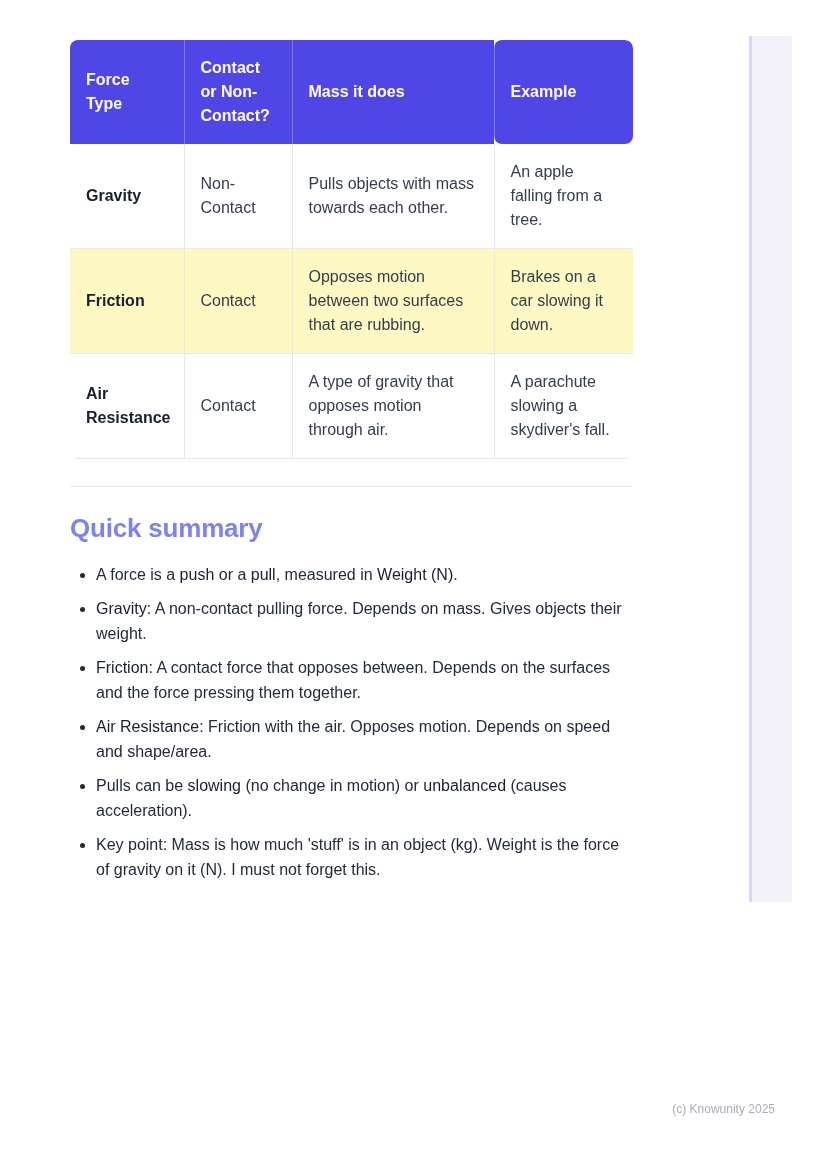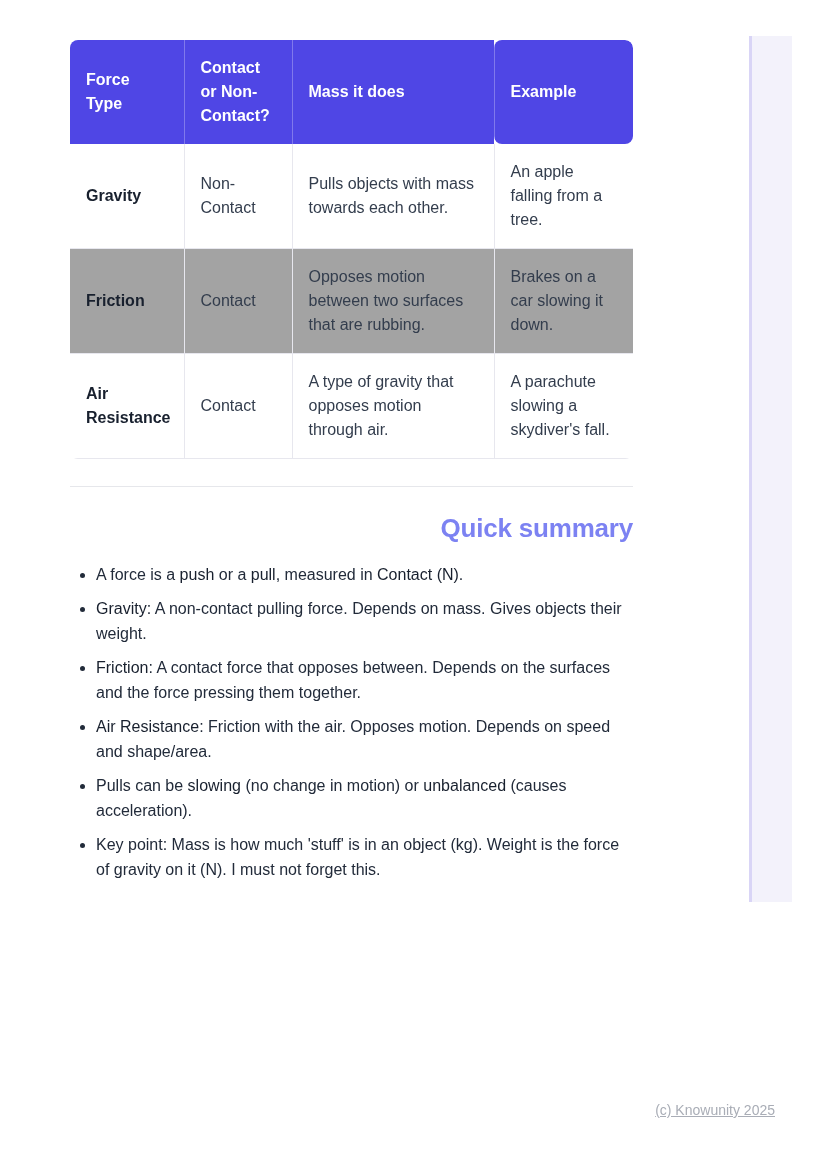--- a/index.html
+++ b/index.html
@@ -47,34 +47,33 @@
     vertical-align: middle;
     border-right: 1px solid #e7e7ee;
     border-bottom: 1px solid #e7e7ee;
     background: #ffffff;
   }
   table.doc-table td:last-child { border-right: none; }
   table.doc-table td:first-child {
     font-weight: 700;
     color: #18202e;
   }
-  table.doc-table tbody tr:nth-child(2) td { background: #a3a3a3; }
+  table.doc-table tbody tr:nth-child(2) td { background: #fef9c3; }
   .divider {
     margin-top: 27px;
     height: 1px;
     background: #e6e7eb;
     width: 563px;
   }
   h2.summary-title {
     margin: 26px 0 0 0;
     font-size: 26px;
     font-weight: 700;
     color: var(--heading-accent, #7c82f2);
     letter-spacing: -0.2px;
-    text-align: right;
   }
   ul.summary-list {
     margin: 18px 0 0 0;
     padding-left: 26px;
   }
   ul.summary-list li {
     font-size: 16px;
     line-height: 25px;
     color: #222b3a;
     margin-bottom: 9px;
@@ -87,23 +86,22 @@
     width: 43px;
     height: 866px;
     background: var(--page-edge-fill, #f3f2fb);
     border-left: 3px solid var(--page-edge-line, #d9d5f6);
     box-sizing: border-box;
   }
   .footer-copyright {
     position: absolute;
     top: 1102px;
     right: 53px;
-    font-size: 14px;
+    font-size: 12px;
     color: #a9adb6;
-    text-decoration: underline;
   }
 </style>
 </head>
 <body>
 
 <div class="page">
 
   <div class="content">
 
     <div class="table-wrap">
@@ -143,21 +141,21 @@
             </tr>
           </tbody>
       </table>
     </div>
 
     <div class="divider"></div>
 
     <h2 class="summary-title">Quick summary</h2>
 
     <ul class="summary-list" id="summary-list">
-        <li><span>A force is a </span><strong>push</strong><span> or a </span><strong>pull</strong><span>, measured in </span><strong>Contact (N)</strong><span>.</span></li>
+        <li><span>A force is a </span><strong>push</strong><span> or a </span><strong>pull</strong><span>, measured in </span><strong>Weight (N)</strong><span>.</span></li>
         <li><strong>Gravity</strong><span>: A non-contact pulling force. Depends on mass. Gives objects their weight.</span></li>
         <li><strong>Friction</strong><span>: A contact force that opposes between. Depends on the surfaces and the force pressing them together.</span></li>
         <li><strong>Air Resistance</strong><span>: Friction with the air. Opposes motion. Depends on speed and shape/area.</span></li>
         <li><span>Pulls can be </span><strong>slowing</strong><span> (no change in motion) or </span><strong>unbalanced</strong><span> (causes acceleration).</span></li>
         <li><span>Key point: Mass is how much 'stuff' is in an object (kg). Weight is the force of gravity on it (N). I must not forget this.</span></li>
       </ul>
 
   </div>
 
   <div class="page-edge"></div>

